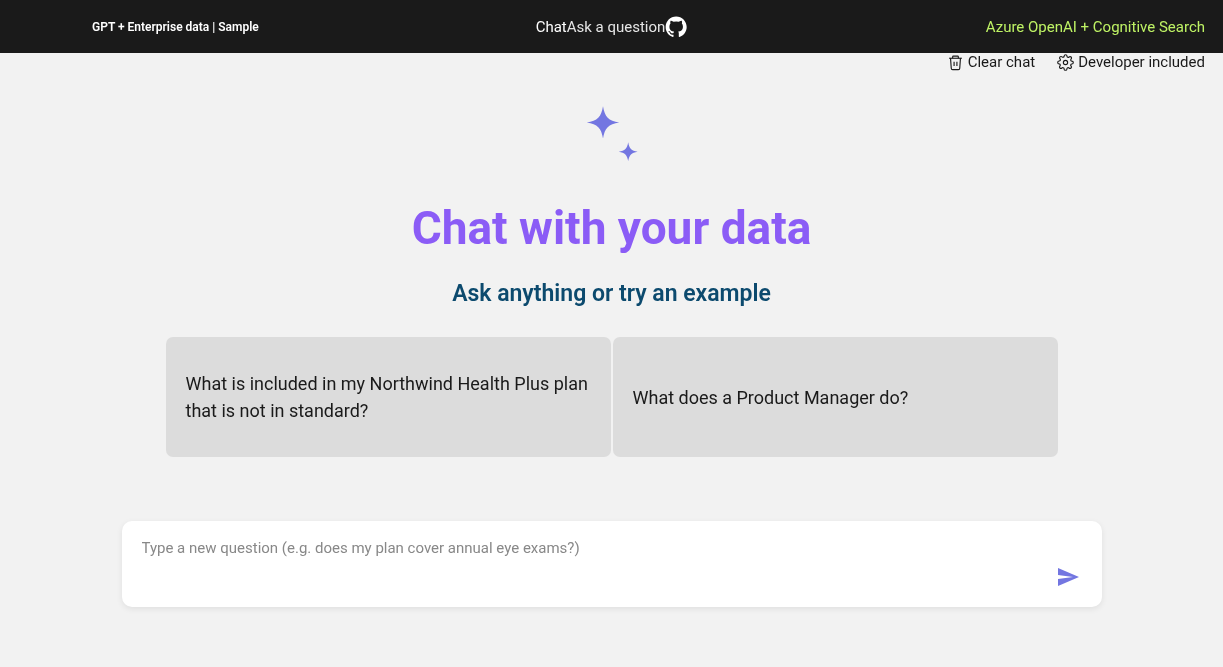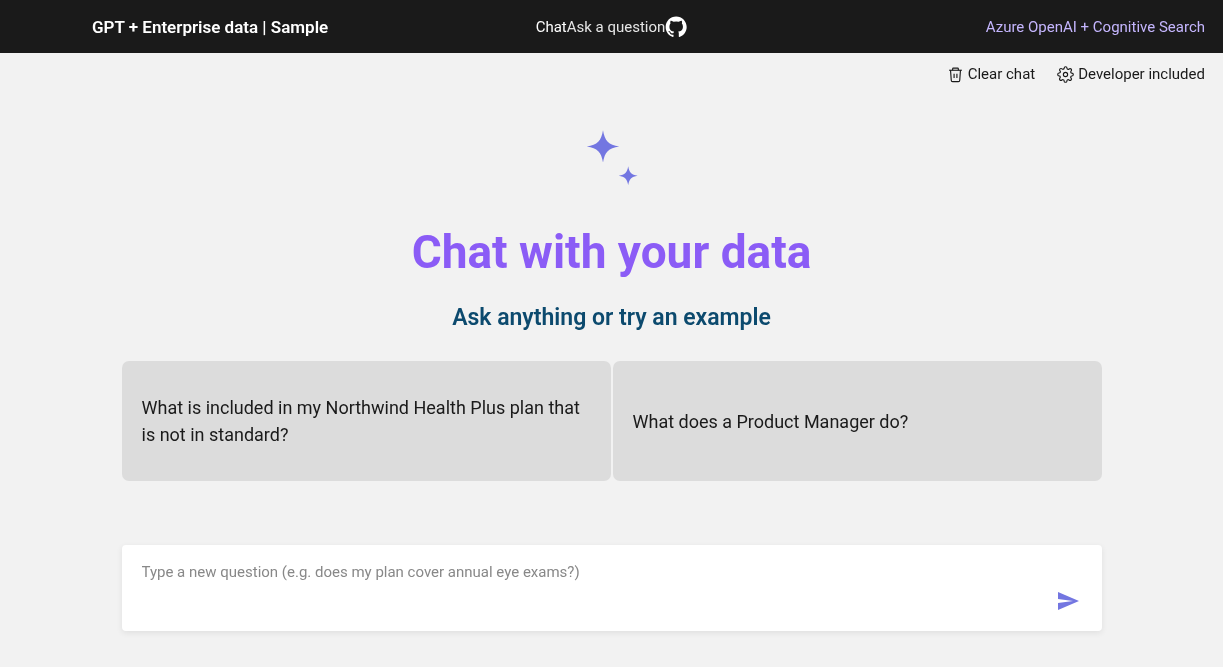--- a/index.html
+++ b/index.html
@@ -13,21 +13,21 @@
     .header {
       background: #1a1a1a;
       height: 53px;
       display: flex;
       align-items: center;
       justify-content: space-between;
       padding: 0 18px 0 92px;
       color: #fff;
     }
     .header-title {
-      font-size: 17px;
+      font-size: 12px;
       font-weight: 600;
     }
     .header-nav {
       display: flex;
       align-items: center;
       position: absolute;
       left: 50%;
       transform: translateX(-50%);
     }
     .header-nav a {
@@ -39,28 +39,28 @@
     .nav-ask { color: #e5e5e5; }
     .github-icon {
       width: 22px;
       height: 22px;
       display: inline-flex;
       align-items: center;
       justify-content: center;
     }
     .header-right {
       font-size: 15px;
-      color: #c4b5fd;
+      color: #bef264;
     }
     .toolbar {
       display: flex;
       justify-content: flex-end;
       align-items: center;
       gap: 22px;
-      padding: 12px 18px;
+      padding: 0 18px;
       background: #f2f2f2;
     }
     .toolbar-btn {
       display: inline-flex;
       align-items: center;
       gap: 4px;
       font-size: 15px;
       color: #1a1a1a;
       background: none;
       border: none;
@@ -85,41 +85,41 @@
     }
     .main-subtitle {
       font-size: 23px;
       font-weight: 600;
       color: #0c4a6e;
       margin-bottom: 30px;
     }
     .examples {
       display: flex;
       gap: 2px;
-      width: 980px;
+      width: 892px;
       margin-bottom: 64px;
     }
     .example-card {
       flex: 1;
       background: #dcdcdc;
       border-radius: 7px;
       padding: 26px 20px;
       font-size: 18px;
       line-height: 1.5;
       color: #1a1a1a;
       cursor: pointer;
       border: none;
       text-align: left;
       font-family: inherit;
       min-height: 120px;
     }
     .input-container {
       width: 980px;
       background: #fff;
-      border-radius: 4px;
+      border-radius: 10px;
       box-shadow: 0 2px 6px rgba(0,0,0,0.08);
       display: flex;
       align-items: flex-start;
       padding: 18px 20px 12px 20px;
       min-height: 86px;
       position: relative;
     }
     .chat-input {
       flex: 1;
       border: none;

